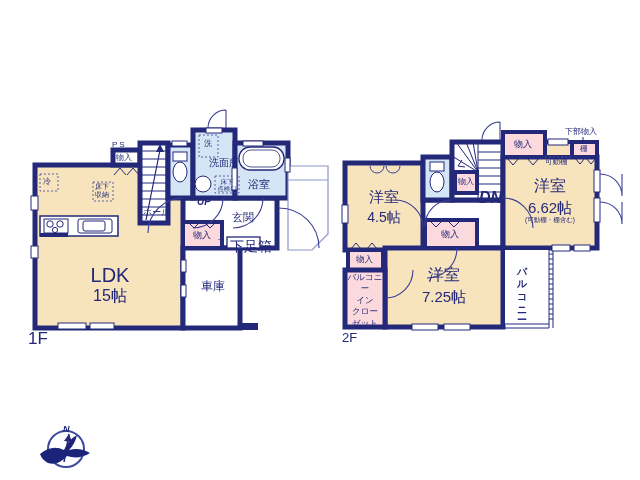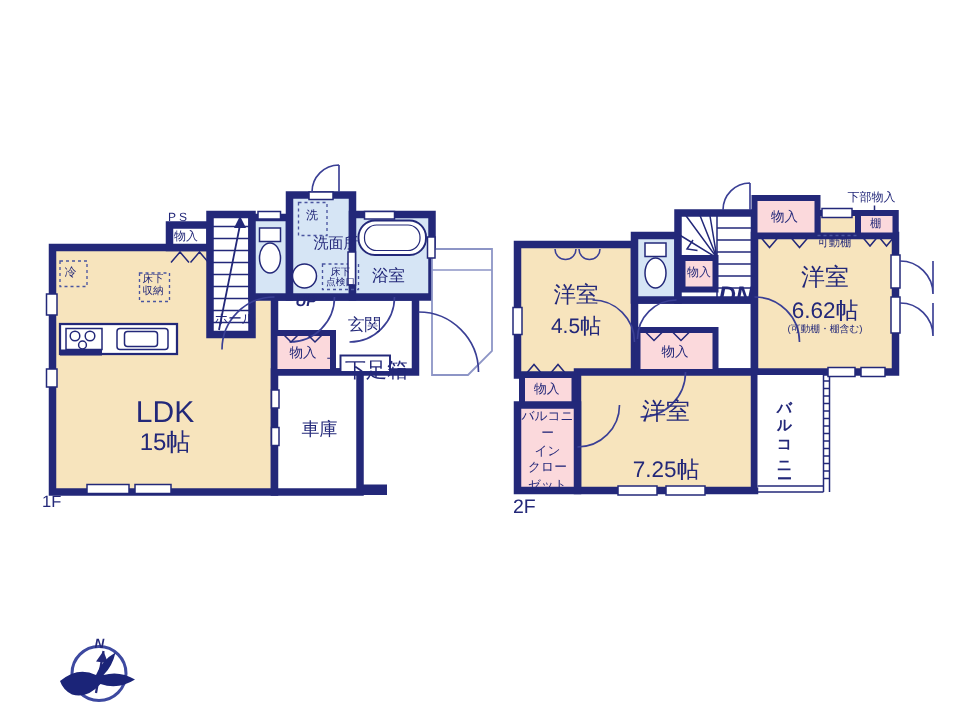--- a/index.html
+++ b/index.html
@@ -192,39 +192,39 @@
 <div class="lbl" style="left:248px;top:178px;font-size:11px;">浴室</div>
 <div class="lbl" style="left:232px;top:211px;font-size:11px;">玄関</div>
 <div class="lbl" style="left:193px;top:230px;font-size:9px;">物入</div>
 <div class="lbl" style="left:218px;top:237px;font-size:8px;">T</div>
 <div class="lbl" style="left:230px;top:238px;font-size:14px;">下足箱</div>
 <div class="lbl it" style="left:149px;top:196px;font-size:10px;margin-left:48px;">UP</div>
 <div class="lbl" style="left:143px;top:207px;font-size:9px;">ホール</div>
 <div class="lbl ctr" style="left:80px;top:264px;width:60px;font-size:20px;">LDK</div>
 <div class="lbl ctr" style="left:80px;top:287px;width:60px;font-size:16px;">15帖</div>
 <div class="lbl" style="left:201px;top:280px;font-size:12px;">車庫</div>
-<div class="lbl" style="left:28px;top:329px;font-size:11px;">1F</div>
+<div class="lbl" style="left:28px;top:329px;font-size:17px;">1F</div>
 
 <div class="lbl ctr" style="left:356px;top:188px;width:56px;font-size:15px;">洋室</div>
 <div class="lbl ctr" style="left:356px;top:209px;width:56px;font-size:14px;text-align:center;">4.5帖</div>
 <div class="lbl" style="left:458px;top:177px;font-size:8px;">物入</div>
 <div class="lbl it" style="left:479px;top:189px;font-size:16px;">DN</div>
 <div class="lbl" style="left:514px;top:139px;font-size:9px;">物入</div>
 <div class="lbl" style="left:565px;top:127px;font-size:8px;">下部物入</div>
 <div class="lbl" style="left:580px;top:145px;font-size:7.5px;">棚</div>
 <div class="lbl" style="left:545px;top:158px;font-size:7.5px;">可動棚</div>
 <div class="lbl ctr" style="left:520px;top:177px;width:60px;font-size:16px;">洋室</div>
 <div class="lbl ctr" style="left:515px;top:199px;width:70px;font-size:15px;">6.62帖</div>
 <div class="lbl ctr" style="left:508px;top:216px;width:84px;font-size:6.5px;">(可動棚・棚含む)</div>
 <div class="lbl" style="left:441px;top:229px;font-size:9px;">物入</div>
 <div class="lbl" style="left:356px;top:255px;font-size:8.5px;">物入</div>
 <div class="lbl ctr" style="left:346px;top:272px;width:38px;font-size:8.5px;line-height:1.35;">バルコニー
 イン
 クロー
 ゼット</div>
 <div class="lbl ctr" style="left:414px;top:266px;width:60px;font-size:16px;">洋室</div>
-<div class="lbl ctr" style="left:409px;top:288px;width:70px;font-size:15px;margin-top:17px;">7.25帖</div>
+<div class="lbl ctr" style="left:409px;top:288px;width:70px;font-size:15px;">7.25帖</div>
 <div class="lbl vtext" style="left:516px;top:260px;font-size:10px;font-weight:bold;">バルコニー</div>
 <div class="lbl" style="left:342px;top:331px;font-size:13px;text-align:center;">2F</div>
 
 <div class="lbl it" style="left:63px;top:424px;font-size:9px;">N</div>
 
 </div>
 
 </body></html>

